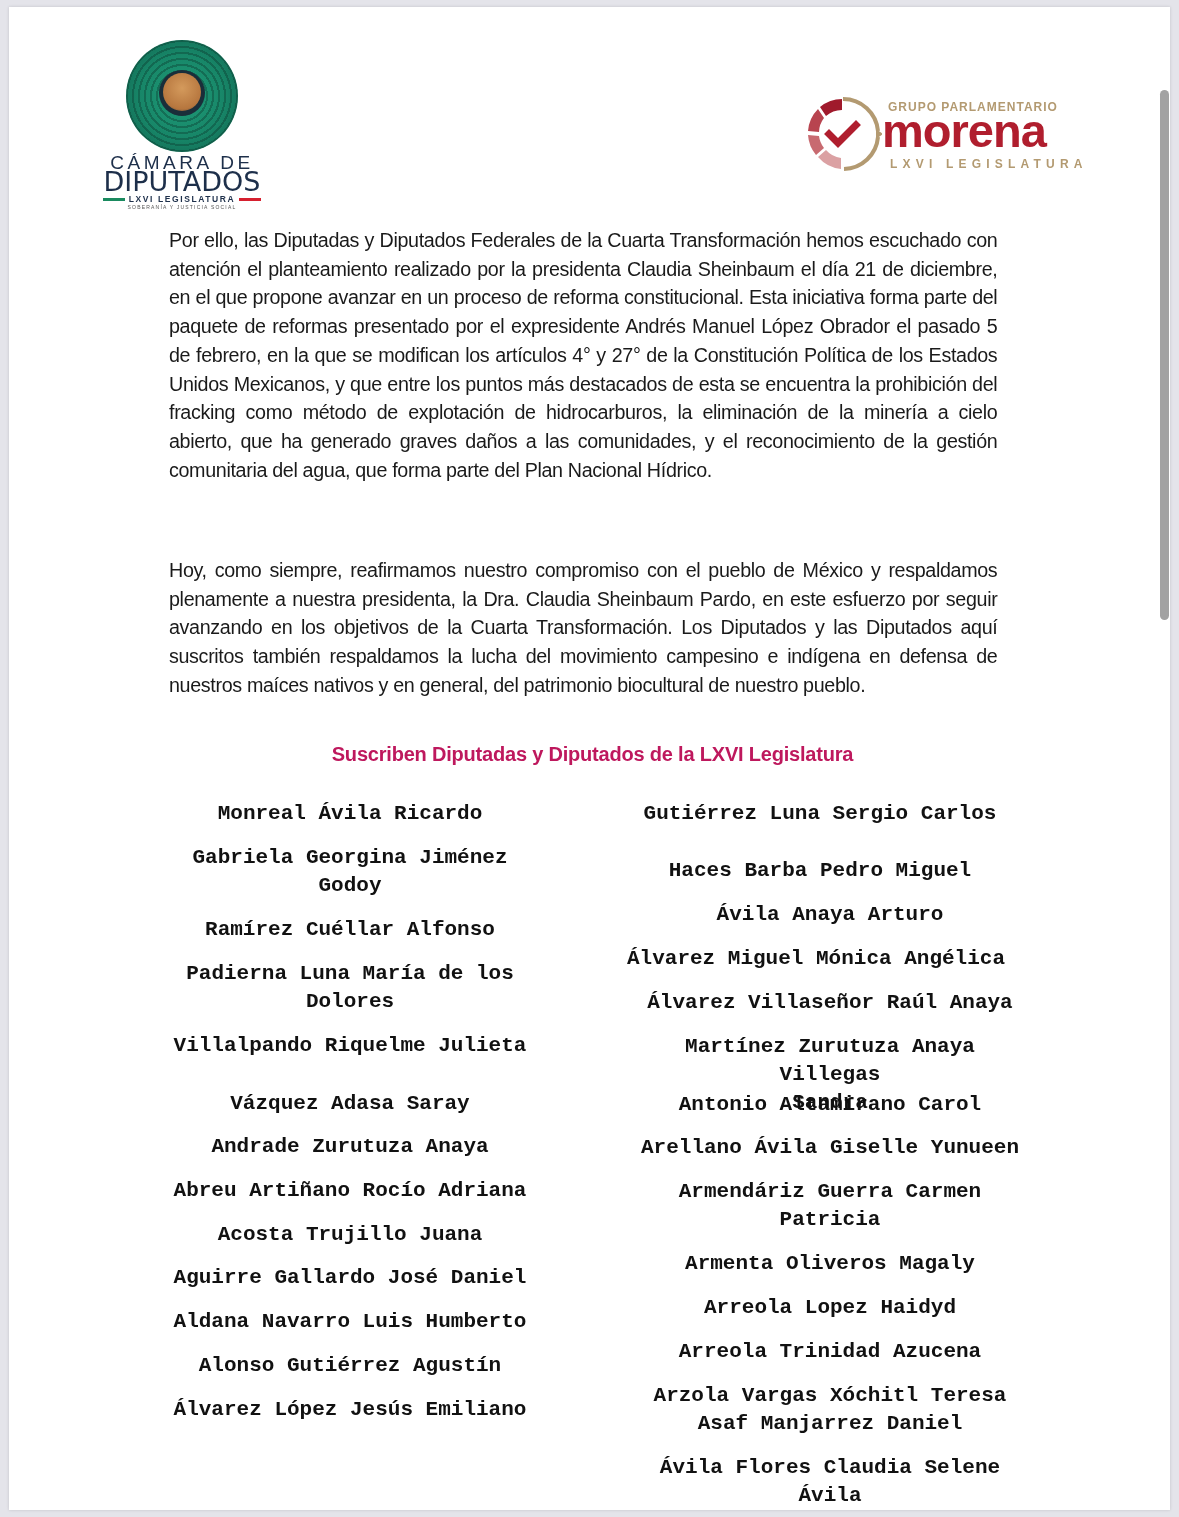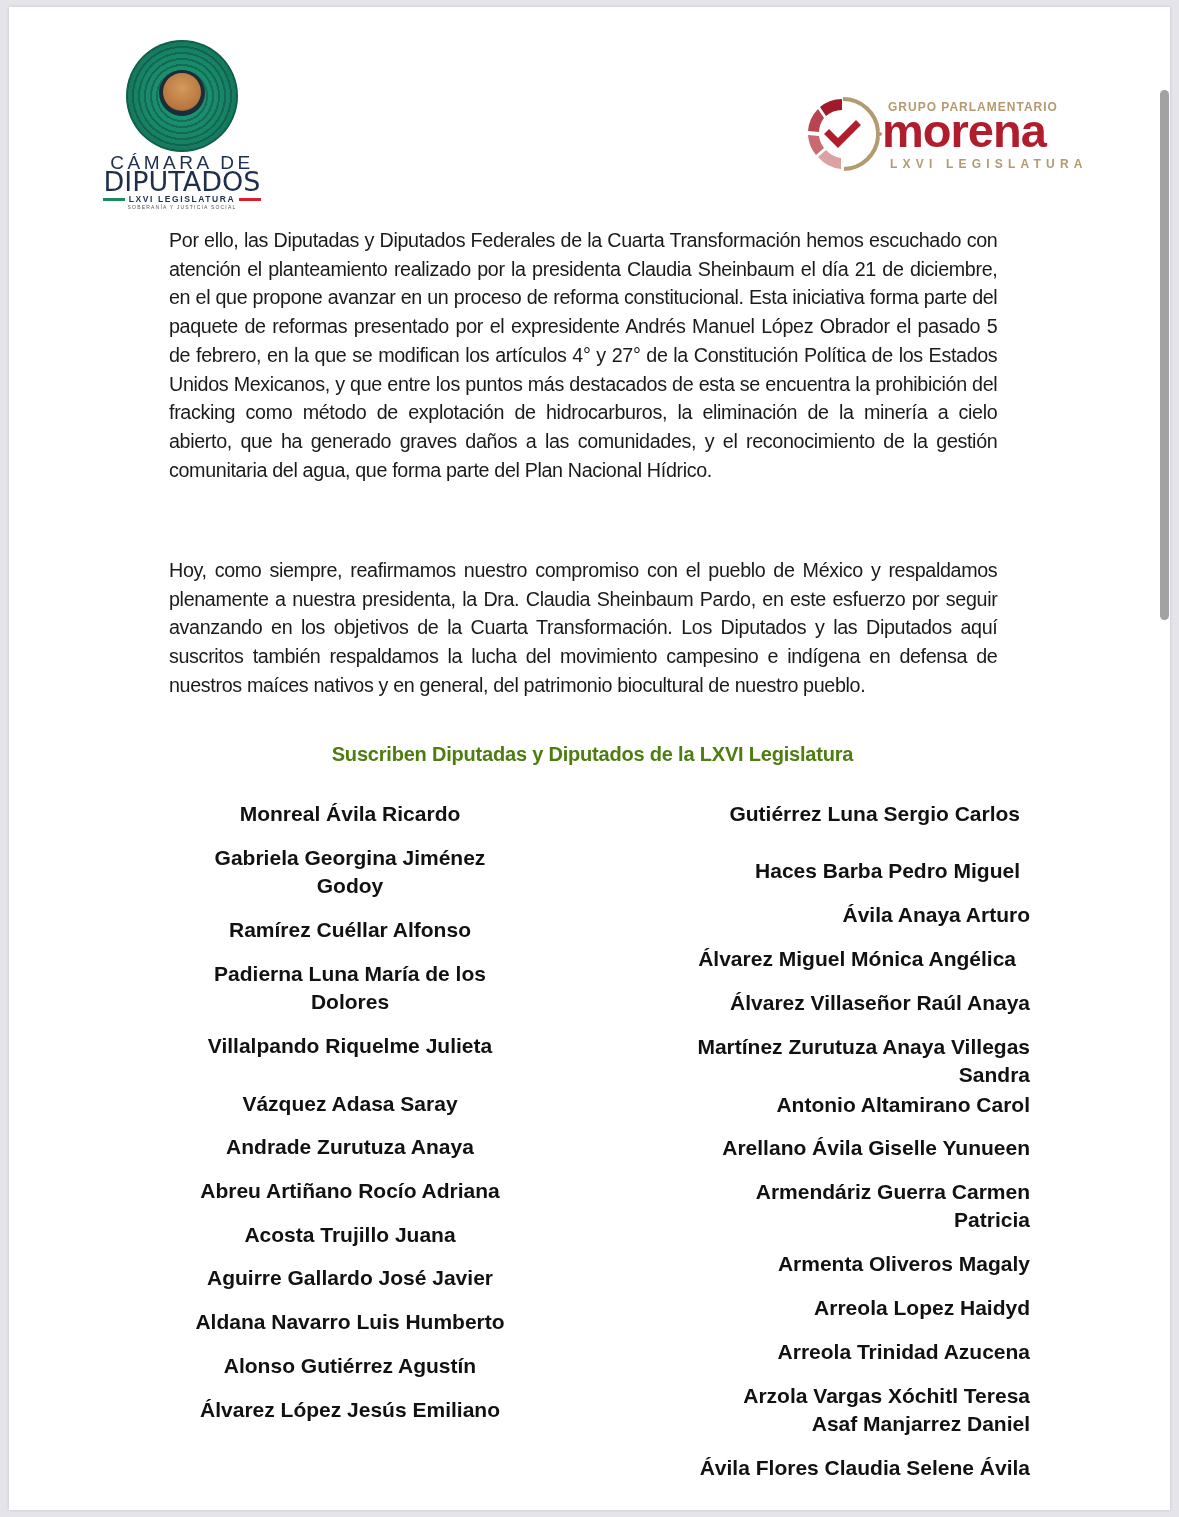--- a/index.html
+++ b/index.html
@@ -65,29 +65,29 @@
     position:absolute; left:169px; width:841px;
     font-family:"Liberation Sans", sans-serif;
     font-size:20px; line-height:28.7px; color:#1a1a1a;
     text-align:justify; letter-spacing:-0.35px;
     transform:scaleX(0.985); transform-origin:left top;
   }
   .para1 { top:226px; }
   .para2 { top:556px; }
   .subscribe-title {
     position:absolute; left:169px; top:743px; width:847px; text-align:center;
-    font-size:20px; font-weight:700; color:#4d7c0f; letter-spacing:-0.2px;
+    font-size:20px; font-weight:700; color:#be185d; letter-spacing:-0.2px;
   }
   .col {
     position:absolute; text-align:center;
     font-size:21px; font-weight:700; color:#111; line-height:28px;
   }
   .col-left { left:170px; width:360px; }
   .col-right { left:630px; width:400px; }
-  .name { position:absolute; left:0; width:100%; }
+  .name { position:absolute; left:0; width:100%;font-family:Liberation Mono, monospace; }
 </style>
 </head>
 <body>
 
 <div class="page">
 
   <div class="camara-logo">
     <div class="seal">
       <div class="pattern"></div>
       <div class="inner"></div>
@@ -129,27 +129,27 @@
   <div class="name" style="top:44px">Gabriela Georgina Jiménez
 Godoy</div>
   <div class="name" style="top:116px">Ramírez Cuéllar Alfonso</div>
   <div class="name" style="top:160px">Padierna Luna María de los
 Dolores</div>
   <div class="name" style="top:232px">Villalpando Riquelme Julieta</div>
   <div class="name" style="top:290px">Vázquez Adasa Saray</div>
   <div class="name" style="top:333px">Andrade Zurutuza Anaya</div>
   <div class="name" style="top:377px">Abreu Artiñano Rocío Adriana</div>
   <div class="name" style="top:421px">Acosta Trujillo Juana</div>
-  <div class="name" style="top:464px">Aguirre Gallardo José Javier</div>
+  <div class="name" style="top:464px">Aguirre Gallardo José Daniel</div>
   <div class="name" style="top:508px">Aldana Navarro Luis Humberto</div>
   <div class="name" style="top:552px">Alonso Gutiérrez Agustín</div>
   <div class="name" style="top:596px">Álvarez López Jesús Emiliano</div>
 </div>
 
-<div class="col col-right" style="top:800px;height:690px;text-align:right;">
+<div class="col col-right" style="top:800px;height:690px;">
   <div class="name" style="top:0;left:-10px">Gutiérrez Luna Sergio Carlos</div>
   <div class="name" style="top:101px">Ávila Anaya Arturo</div>
   <div class="name" style="top:57px;left:-10px">Haces Barba Pedro Miguel</div>
   <div class="name" style="top:145px;left:-14px">Álvarez Miguel Mónica Angélica</div>
   <div class="name" style="top:189px">Álvarez Villaseñor Raúl Anaya</div>
   <div class="name" style="top:233px">Martínez Zurutuza Anaya Villegas
 Sandra</div>
   <div class="name" style="top:291px">Antonio Altamirano Carol</div>
   <div class="name" style="top:334px">Arellano Ávila Giselle Yunueen</div>
   <div class="name" style="top:378px">Armendáriz Guerra Carmen

